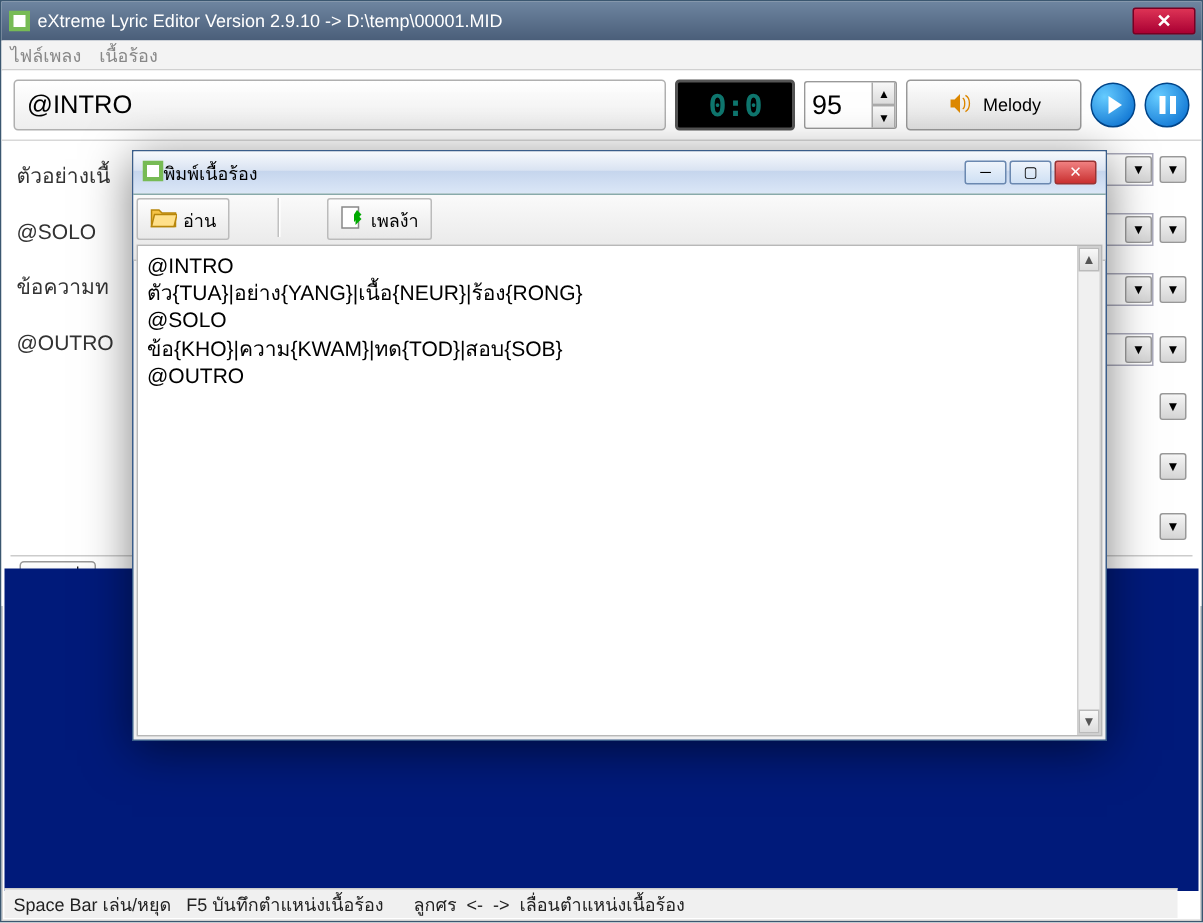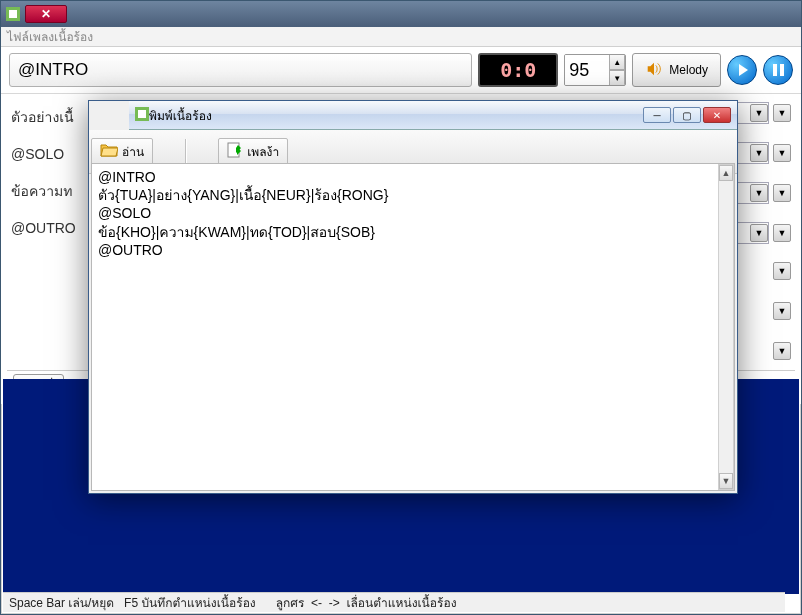--- a/index.html
+++ b/index.html
@@ -39,21 +39,21 @@
     display:flex;align-items:center;justify-content:center;
     color:#fff;font-weight:bold;cursor:pointer;
     border:1px solid #702;
   }
   .menubar {
     height: 20px;
     background: #f3f3f3;
     border-bottom: 1px solid #d0d0d0;
     display:flex;align-items:center;
     padding: 0 6px;
-    gap: 0;
+    gap: 12px;
     color:#888;
     font-size:12px;
   }
   .menubar span{cursor:pointer}
   .toolbar-area {
     background:#fff;
     padding: 6px 8px;
     display:flex;
     align-items:center;
     gap:6px;
@@ -68,31 +68,31 @@
     display:flex;align-items:center;
     padding:0 8px;
     font-size:17px;
   }
   .counter {
     width:80px;height:34px;
     background:#000;
     border:2px solid #555;
     border-radius:3px;
     display:flex;align-items:center;justify-content:center;
-    color:#fca5a5;
+    color:#0f766e;
     font-size:20px;font-family:Consolas,monospace;font-weight:bold;
   }
   .spin-box {
     display:flex;align-items:center;border:1px solid #999;border-radius:2px;height:32px;overflow:hidden;
   }
   .spin-box input{width:44px;border:none;font-size:18px;text-align:left;padding:0 4px;outline:none;height:100%}
   .spin-buttons{display:flex;flex-direction:column}
   .spin-buttons div{width:16px;height:16px;background:linear-gradient(#f8f8f8,#ddd);border:1px solid #aaa;font-size:8px;display:flex;align-items:center;justify-content:center;cursor:pointer}
   .btn {
-    height:34px;padding:0 12px;
+    height:34px;padding:0 26px;
     background:linear-gradient(#fdfdfd,#e2e2e2);
     border:1px solid #999;border-radius:3px;
     display:flex;align-items:center;gap:6px;cursor:pointer;
     font-size:12px;
   }
   
   .body-zone{
     position:relative;
     height: 310px;
     background:#fff;
@@ -135,31 +135,31 @@
     width:650px;height:394px;
     background:#f0f0f0;
     border:1px solid #3a5d8a;
     box-shadow: 0 6px 30px rgba(0,0,0,0.5);
   }
   .child-title{
     height:28px;
     background:linear-gradient(#f7f9fc,#d9e3f2 45%,#c5d5ed 46%,#dbe7f7);
     border-bottom:1px solid #8aa;
     display:flex;align-items:center;padding:14px 6px;
-    color:#000;font-size:12px;margin-left:40px;
+    color:#000;font-size:12px;
   }
   .child-title .title{flex:1}
   .win3{display:flex;gap:2px}
   .win3 div{width:28px;height:16px;border:1px solid #6a88b0;border-radius:2px;display:flex;align-items:center;justify-content:center;cursor:pointer;font-size:10px;background:linear-gradient(#eef4fb,#cfe0f4)}
   .win3 .cx{background:linear-gradient(#f08080,#c93030);color:#fff;border-color:#933}
   
   .child-tool{
     height:44px;background:linear-gradient(#fafafa,#e6e6e6);
     border-bottom:1px solid #c0c0c0;
-    display:flex;align-items:center;padding:2px 2px;position:relative;gap:28px;
+    display:flex;padding:2px 2px;position:relative;gap:28px;
   }
   .tool-btn{height:28px;padding:0 8px;border:1px solid #bbb;background:linear-gradient(#fdfdfd,#e8e8e8);display:flex;align-items:center;gap:4px;font-size:12px;cursor:pointer;border-radius:2px;margin-right:1px}
   .sep{width:0;height:26px;border-left:1px solid #c0c0c0;border-right:1px solid #fff;margin:0 3px}
   
   .child-body{
     position:absolute;top:62px;left:2px;right:2px;bottom:2px;
     background:#fff;border:1px solid #b8b8b8;
     padding:4px 6px;
     font-size:14px;color:#000;
     overflow:auto;
@@ -179,20 +179,21 @@
 <body>
 
 <div class="main-win">
   <div class="titlebar">
     <span class="icon">
       <svg width="14" height="14">
           <rect fill="#7b5" width="14" height="14"></rect>
           <rect fill="#fff" x="3" y="3" width="8" height="8"></rect>
         </svg>
     </span>
+    <span class="title">eXtreme Lyric Editor Version 2.9.10   -&gt; D:\temp\00001.MID</span>
     <div class="winbtn-x">✕</div>
   </div>
 
   <div class="menubar">
     <span>ไฟล์เพลง</span>
     <span>เนื้อร้อง</span>
   </div>
 
   <div class="toolbar-area">
     <div class="lyric-current">@INTRO</div>

